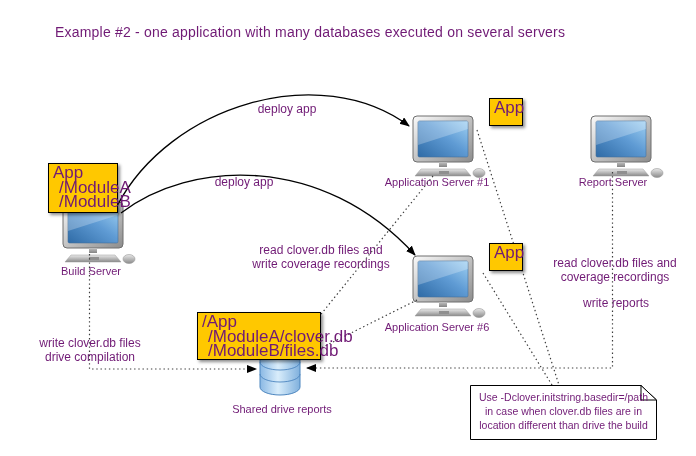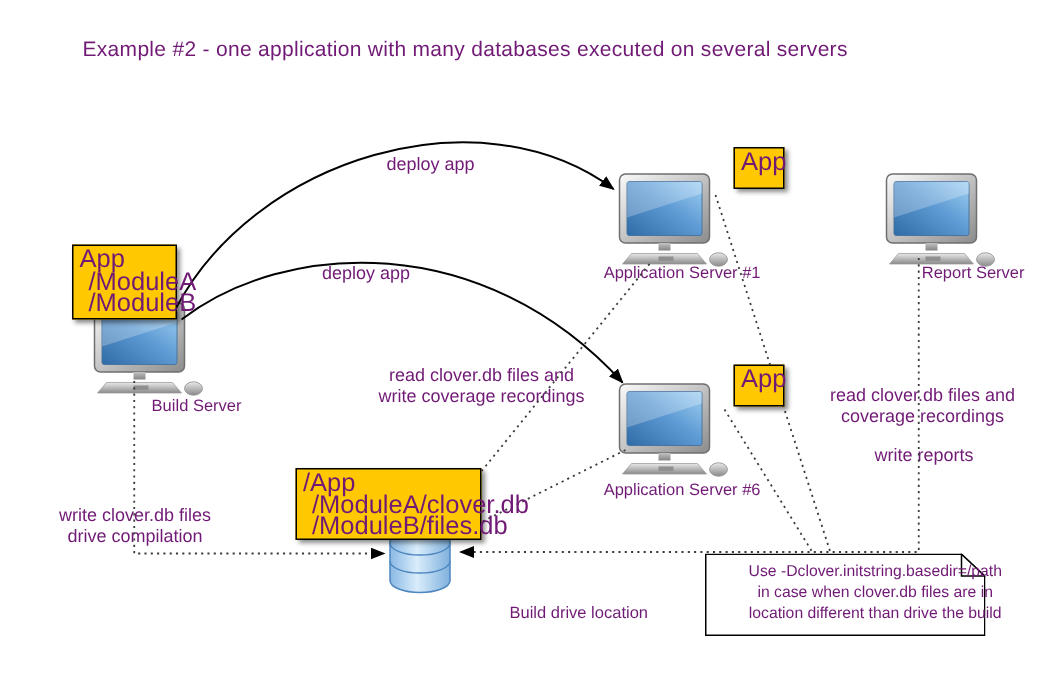--- a/index.html
+++ b/index.html
@@ -1,29 +1,29 @@
 <!DOCTYPE html>
 <html><head>
 <meta charset="utf-8">
 <style>
   html,body{margin:0;padding:0;background:#fff;}
   .stage{position:relative;width:696px;height:456px;background:#ffffff;overflow:hidden;
          font-family:"Liberation Sans","DejaVu Sans",sans-serif;color:#701a75;}
   .title{position:absolute;left:55px;top:24px;font-size:14px;letter-spacing:.2px;}
-  .lbl{position:absolute;font-size:11px;text-align:right;line-height:13px;z-index:3;}
+  .lbl{position:absolute;font-size:11px;text-align:center;line-height:13px;z-index:3;}
   .elbl{position:absolute;font-size:12px;text-align:center;line-height:13.5px;z-index:3;}
   .icon{position:absolute;z-index:2;}
   .wires{position:absolute;left:0;top:0;z-index:5;pointer-events:none;}
   .wires .solid{fill:none;stroke:#000;stroke-width:1.3px;}
   .wires .dot{fill:none;stroke:#3c3c3c;stroke-width:1.2px;stroke-dasharray:1.4 2.8;}
   .badge{position:absolute;background:#FFC800;border:1px solid #000;z-index:6;
          font-size:17px;line-height:14.5px;padding:2px 4px 2px 4px;
          box-shadow:2px 2px 3px rgba(0,0,0,0.45);white-space:nowrap;margin-left:34px;}
   .badge .ind{padding-left:6px;}
-  .note{position:absolute;left:470px;top:369px;width:187px;height:55px;z-index:6;padding-left:40px;}
+  .note{position:absolute;left:470px;top:385px;width:187px;height:55px;z-index:6;}
   .note .notebg{position:absolute;left:0;top:0;}
   .note .notetext{position:absolute;left:0;top:0;width:100%;padding-top:5px;
                   font-size:10.5px;line-height:14px;text-align:center;overflow:hidden;}
   .note .notetext span{display:block;white-space:nowrap;}
   .defs-svg{position:absolute;width:0;height:0;}
 </style>
 </head>
 <body>
 
 <div class="stage">
@@ -90,21 +90,21 @@
     </svg>
 
   <svg class="icon" style="left:257px;top:342px" width="46" height="56">
       <use href="#db-sym"></use>
     </svg>
 
   <div class="lbl" style="left:21px;top:265px;width:140px">Build Server</div>
   <div class="lbl" style="left:367px;top:176px;width:140px">Application Server #1</div>
   <div class="lbl" style="left:367px;top:321px;width:140px">Application Server #6</div>
   <div class="lbl" style="left:543px;top:176px;width:140px">Report Server</div>
-  <div class="lbl" style="left:132px;top:403px;width:300px">Build drive location</div>
+  <div class="lbl" style="left:132px;top:403px;width:300px">Shared drive reports</div>
 
   <div class="elbl" style="left:237px;top:103px;width:100px">deploy app</div>
   <div class="elbl" style="left:194px;top:176px;width:100px">deploy app</div>
   <div class="elbl" style="left:221px;top:244px;width:200px">
     <span>read clover.db files and</span><br>
     <span>write coverage recordings</span>
   </div>
   <div class="elbl" style="left:10px;top:337px;width:160px">
     <span>write clover.db files</span><br>
     <span>drive compilation</span>

